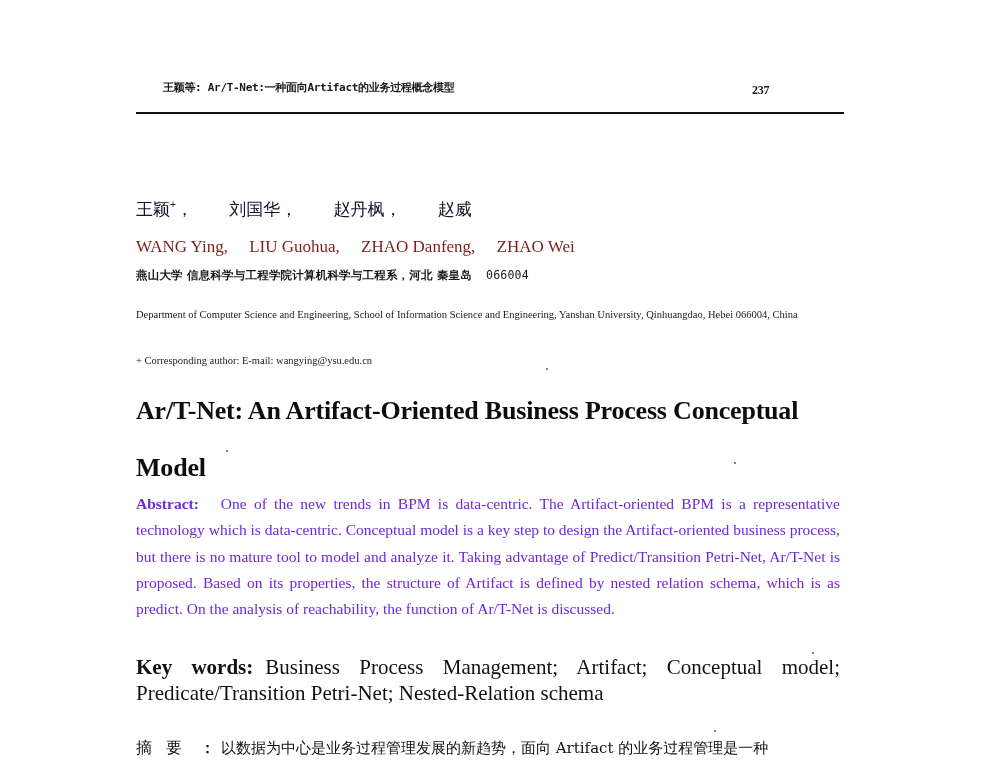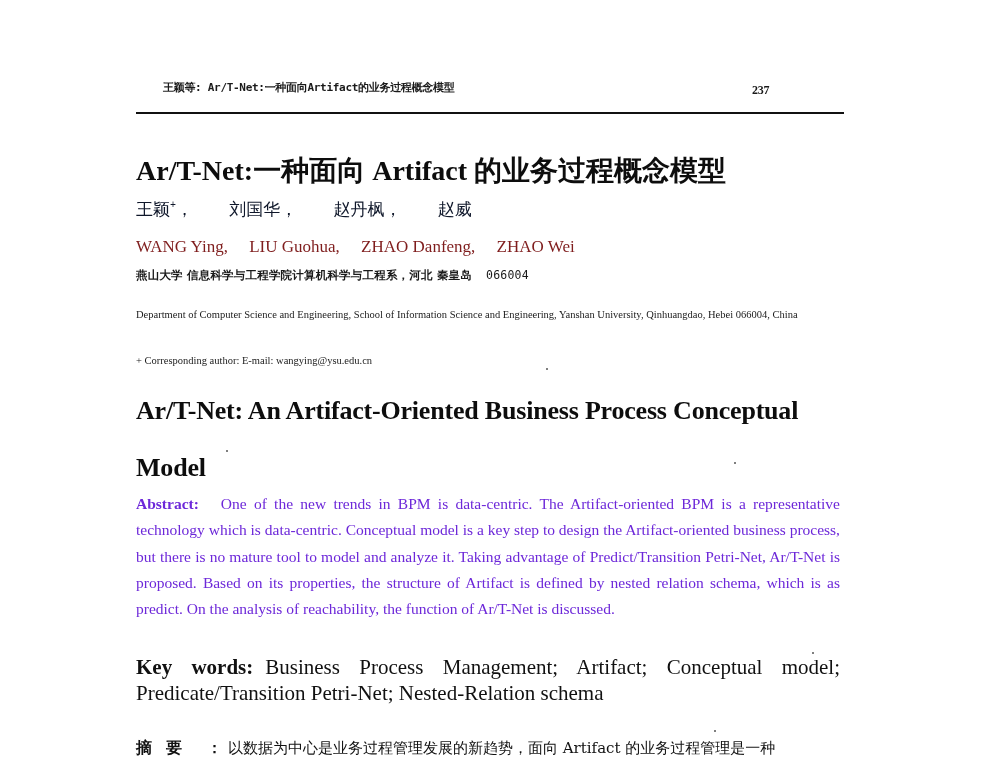--- a/index.html
+++ b/index.html
@@ -167,23 +167,23 @@
     position: absolute;
     left: 136px;
     top: 738px;
     width: 712px;
     font-size: 15px;
     font-family: "DejaVu Serif", serif;
     white-space: nowrap;
     color: #111;
   }
   .abstract-cn .label {
-    font-weight: bold;
+    font-weight: normal;
     font-size: 16px;
-    margin-right: 11px;
+    margin-right: 4px;
     letter-spacing: 14px;
   }
   .abstract-cn .label-colon {
     font-weight: bold;
     margin-right: 6px;
   }
   .speck {
     position: absolute;
     width: 2px;
     height: 2px;
@@ -196,21 +196,20 @@
 
 <div class="page">
 
   <div class="running-header">
     <span>王颖等: Ar/T-Net:一种面向Artifact的业务过程概念模型</span>
     <span class="page-no">237</span>
   </div>
 
   <div class="header-rule"></div>
 
-  <div class="title-cn">Ar/T-Net:一种面向 Artifact 的业务过程概念模型</div>
 
   <div class="authors-cn">
     <span class="author"><span>王颖</span><sup>+</sup><span>，</span></span>
     <span class="author"><span>刘国华</span><span>，</span></span>
     <span class="author"><span>赵丹枫</span><span>，</span></span>
     <span class="author"><span>赵威</span></span>
   </div>
 
   <div class="authors-en">
     <span class="author"><span>WANG Ying</span><span>,</span></span>

